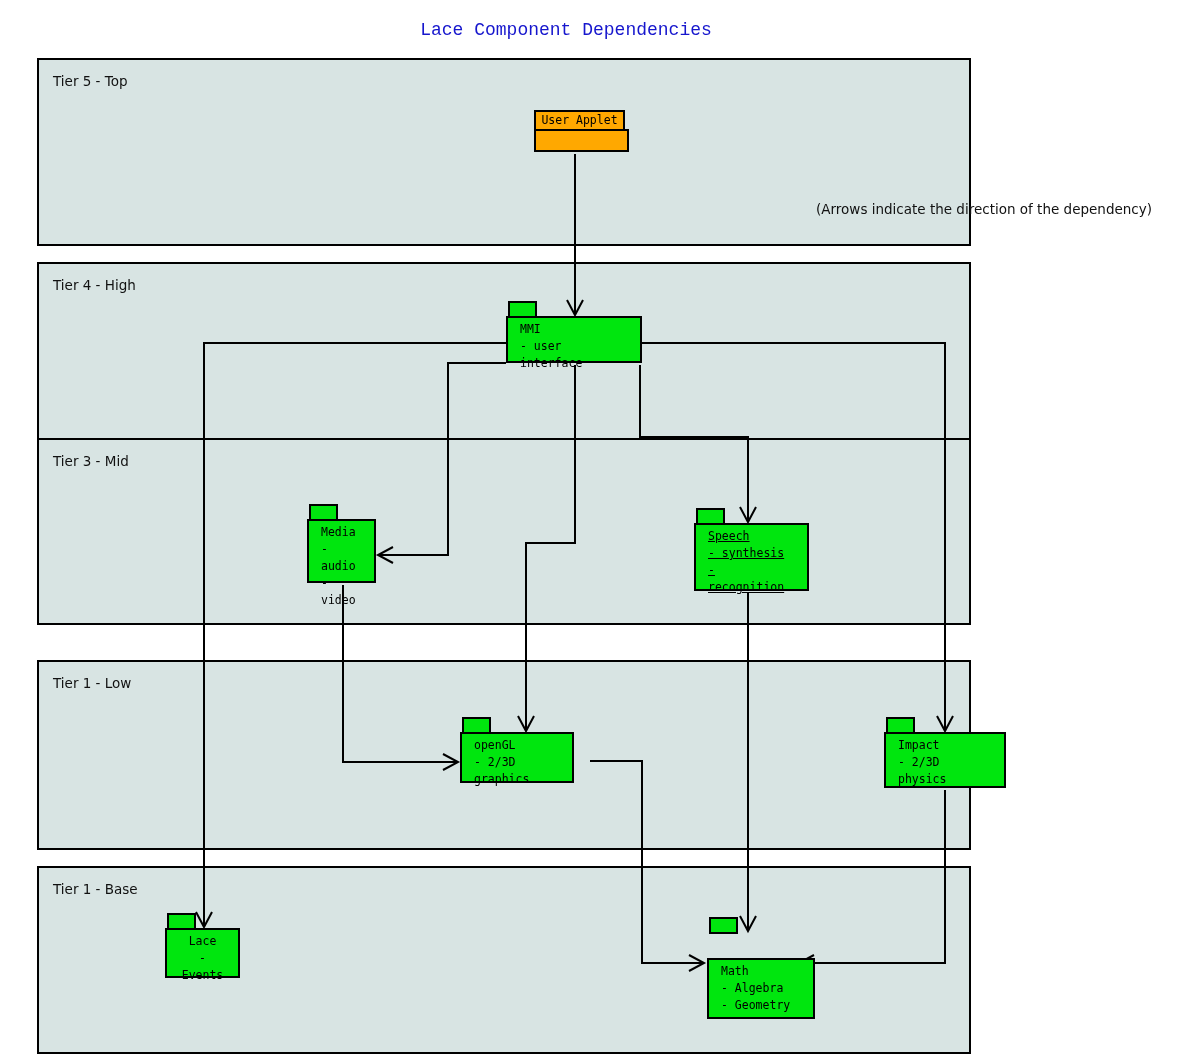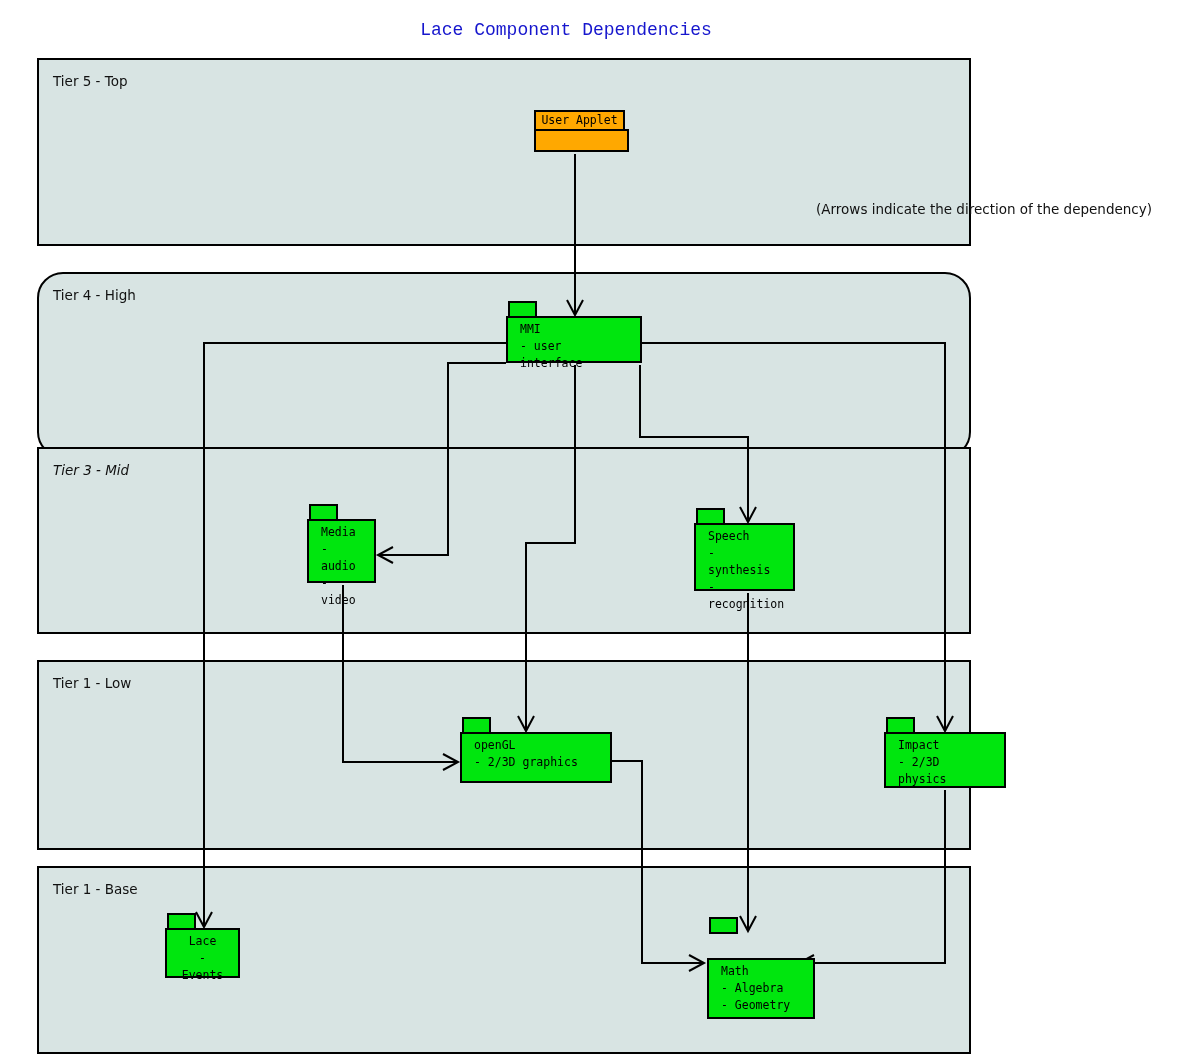--- a/index.html
+++ b/index.html
@@ -56,24 +56,24 @@
 </head>
 <body>
 
 <div id="canvas">
 
   <div class="page-title">Lace Component Dependencies</div>
 
   <div class="tier" style="top:58px;height:188px;">
     <div class="tier-label">Tier 5 - Top</div>
   </div>
-  <div class="tier" style="top:272px;height:186px;border-radius:26px;">
+  <div class="tier" style="top:262px;height:186px;">
     <div class="tier-label">Tier 4 - High</div>
   </div>
-  <div class="tier" style="top:447px;height:187px;font-style:italic;">
+  <div class="tier" style="top:438px;height:187px;">
     <div class="tier-label">Tier 3 - Mid</div>
   </div>
   <div class="tier" style="top:660px;height:190px;">
     <div class="tier-label">Tier 1 - Low</div>
   </div>
   <div class="tier" style="top:866px;height:188px;">
     <div class="tier-label">Tier 1 - Base</div>
   </div>
 
   <div class="annotation">(Arrows indicate the direction of the dependency)</div>
@@ -113,30 +113,30 @@
     <div class="folder-tab"></div>
     <div class="folder-body" style="width:69px;height:64px;">
       <div>Media</div>
       <div>- audio</div>
       <div>- video</div>
     </div>
   </div>
 
   <div class="comp" style="left:694px;top:508px;">
     <div class="folder-tab"></div>
-    <div class="folder-body" style="width:101px;height:68px;">
+    <div class="folder-body" style="width:115px;height:68px;text-decoration:underline;">
       <div>Speech</div>
       <div>- synthesis</div>
       <div>- recognition</div>
     </div>
   </div>
 
   <div class="comp" style="left:460px;top:717px;">
     <div class="folder-tab"></div>
-    <div class="folder-body" style="width:152px;height:51px;">
+    <div class="folder-body" style="width:114px;height:51px;">
       <div>openGL</div>
       <div>- 2/3D graphics</div>
     </div>
   </div>
 
   <div class="comp" style="left:884px;top:717px;">
     <div class="folder-tab"></div>
     <div class="folder-body" style="width:122px;height:56px;">
       <div>Impact</div>
       <div>- 2/3D physics</div>

